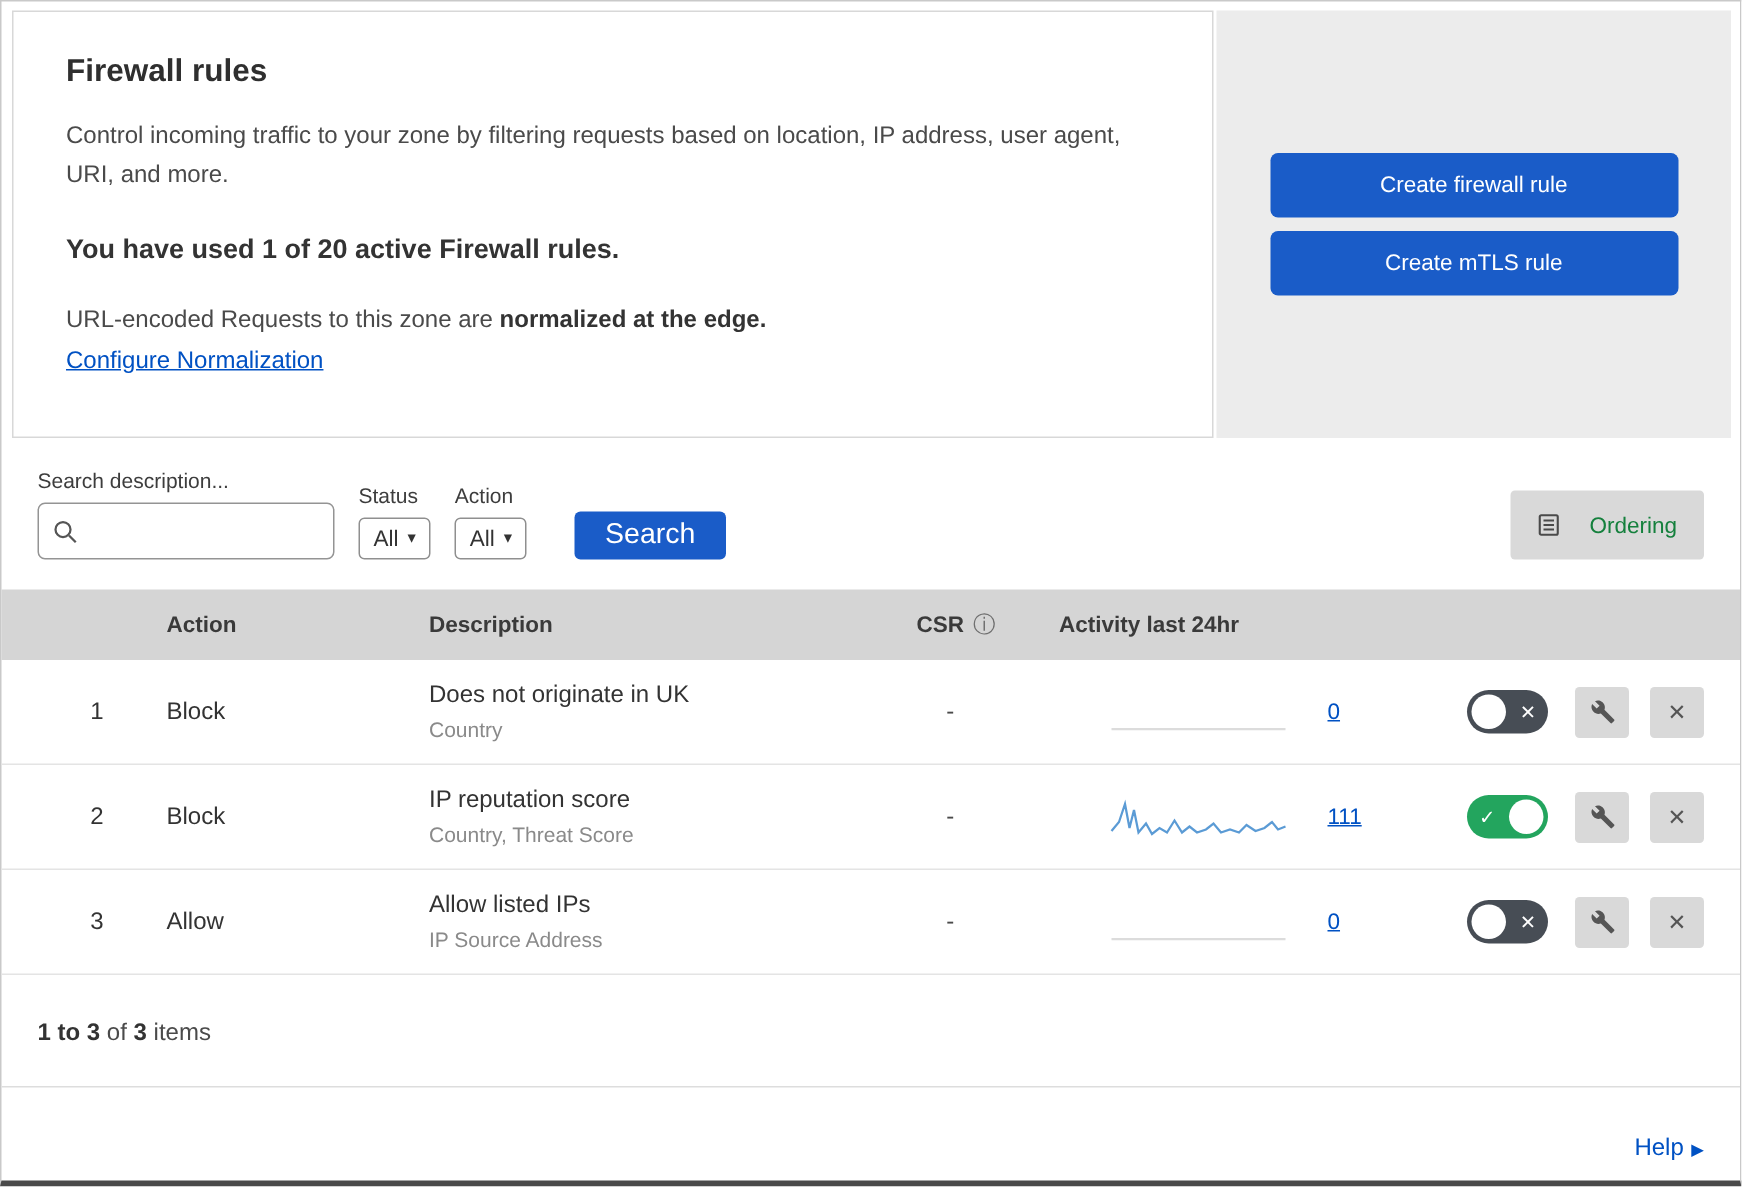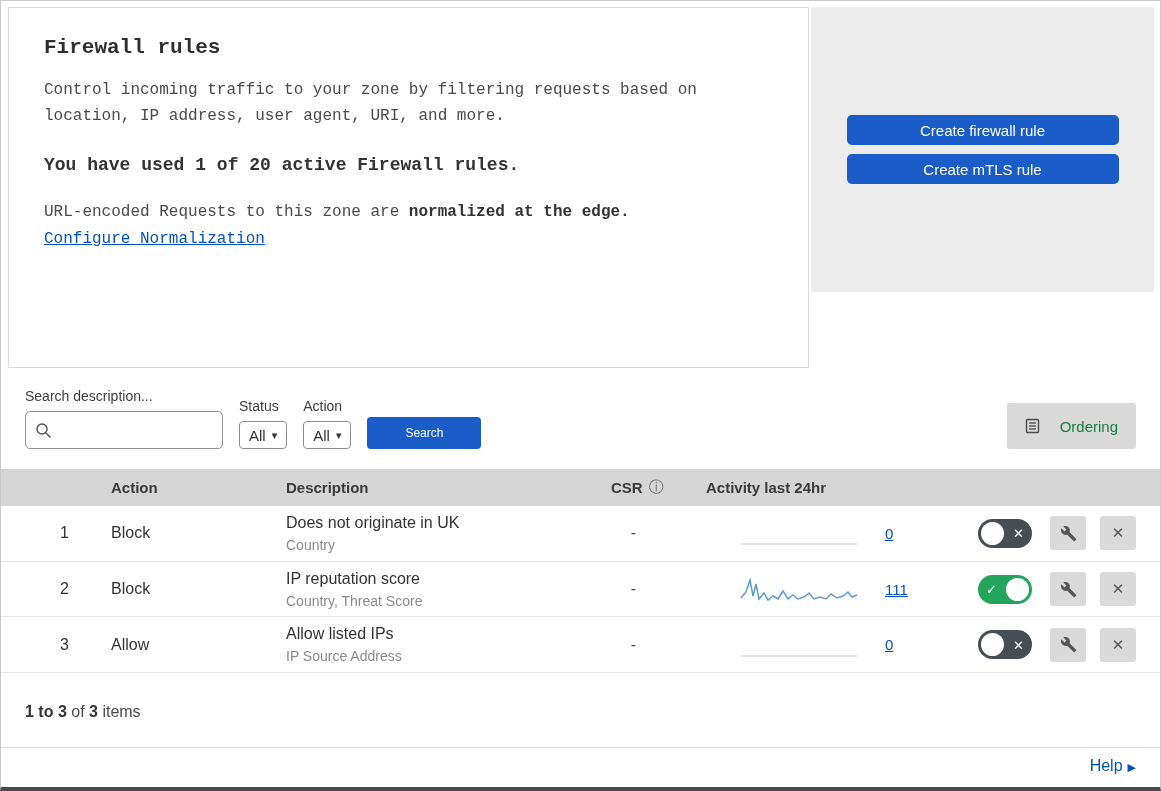--- a/index.html
+++ b/index.html
@@ -7,56 +7,56 @@
   body { font-family:"Liberation Sans", sans-serif; color:#333; }
 
   .page {
     width:1161px; height:791px; margin:0;
     border:1px solid #c9c9c9; border-bottom:4px solid #4a4a4a;
     display:flex; flex-direction:column; background:#fff;
   }
 
   
   .top-section { display:flex; gap:2px; padding:6px 6px 0 7px; }
-  .intro-card { flex:1; background:#fff; border:1px solid #d8d8d8; padding:28px 35px; height:361px;font-family:Liberation Mono, monospace; }
+  .intro-card { flex:1; background:#fff; border:1px solid #d8d8d8; padding:28px 35px; height:285px; }
   .intro-card h1 { font-size:21px; font-weight:600; margin:0 0 18px; color:#2f2f2f; }
   .intro-desc { margin:0 0 26px; font-size:16px; line-height:26px; color:#4a4a4a; max-width:720px; }
   .intro-usage { margin:0 0 28px; font-size:18px; font-weight:700; color:#333; }
   .intro-norm { margin:0 0 9px; font-size:16px; color:#4a4a4a; }
   .intro-norm b { color:#333; }
   .link { color:var(--link,#0051c3); text-decoration:underline; font-size:16px; cursor:pointer; }
 
   .actions-panel {
     width:343px; height:285px; background:var(--panel_bg,#ececec);
     display:flex; flex-direction:column; align-items:center; justify-content:center; gap:9px;
   }
   .btn-primary {
-    width:272px; height:30px; background:var(--accent,#1a5cc8); color:#fff;
+    width:272px; height:43px; background:var(--accent,#1a5cc8); color:#fff;
     border:none; border-radius:5px; font-size:15px; cursor:pointer; font-family:inherit;
   }
 
   
   .filter-bar { display:flex; align-items:flex-end; padding:20px 24px 20px; gap:16px; }
   .f-group { display:flex; flex-direction:column; gap:7px; }
   .f-label { font-size:14px; color:#3d3d3d; }
   .search-box { position:relative; width:198px; }
   .search-box input {
     width:100%; height:38px; border:1px solid #949494; border-radius:5px;
     padding:0 10px 0 34px; font-size:15px; font-family:inherit; color:#333;
   }
   .search-box svg { position:absolute; left:10px; top:11px; }
   .dd {
     display:inline-flex; align-items:center; gap:6px; height:28px; padding:0 9px;
     background:#fff; border:1px solid #8f8f8f; border-radius:4px; font-size:15px;
     color:#333; cursor:pointer; font-family:inherit;
   }
   .caret { font-size:11px; line-height:1; }
   .btn-search {
-    height:32px; padding:0 38px; background:var(--accent,#1a5cc8); color:#fff;
-    border:none; border-radius:4px; font-size:12px; cursor:pointer; font-family:inherit; margin-left:0;
+    height:32px; padding:0 20px; background:var(--accent,#1a5cc8); color:#fff;
+    border:none; border-radius:4px; font-size:19px; cursor:pointer; font-family:inherit; margin-left:16px;
   }
   .btn-ordering {
     margin-left:auto; height:46px; padding:0 18px; background:var(--control_bg,#d9d9d9);
     border:none; border-radius:3px; font-size:15px; color:#15803d;
     display:inline-flex; align-items:center; gap:20px; cursor:pointer; font-family:inherit;
   }
 
   
   .grid { display:grid; grid-template-columns:90px 175px 320px 95px 255px 1fr; align-items:center; }
   .thead { background:var(--header_bg,#d5d5d5); height:47px; font-weight:700; font-size:15px; color:#3a3a3a; }

